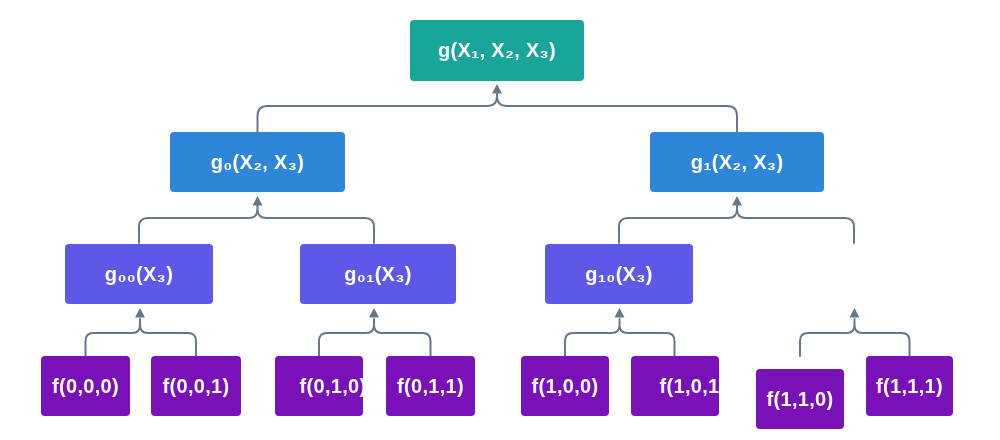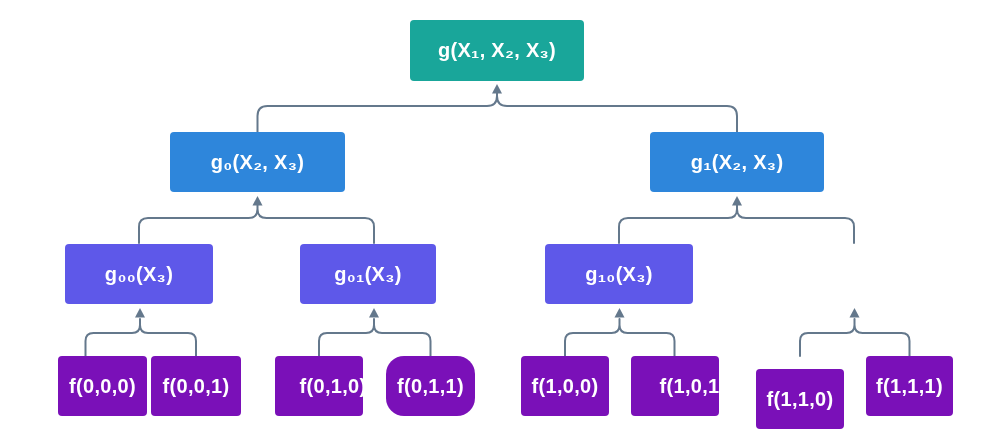--- a/index.html
+++ b/index.html
@@ -79,25 +79,25 @@
     <path d="M800 356 V341 Q800 333 808 333 H846.5 Q854.5 333 854.5 325 V319 M909.5 356 V341 Q909.5 333 901.5 333 H862.5 Q854.5 333 854.5 325"></path>
     <polygon points="854.5,308 849.5,317.5 859.5,317.5"></polygon>
   </svg>
 
   <div class="node lvl-root" style="left:410px; top:20px; width:174px; height:61px;">g(X₁, X₂, X₃)</div>
 
   <div class="node lvl-mid" style="left:170px; top:132px; width:175px; height:60px;">g₀(X₂, X₃)</div>
   <div class="node lvl-mid" style="left:650px; top:132px; width:174px; height:60px;">g₁(X₂, X₃)</div>
 
   <div class="node lvl-sub" style="left:65px; top:244px; width:148px; height:60px;">g₀₀(X₃)</div>
-  <div class="node lvl-sub" style="left:300px; top:244px; width:136px; height:60px;">g₀₁(X₃)</div>
+  <div class="node lvl-sub" style="left:300px; top:244px; width:156px; height:60px;">g₀₁(X₃)</div>
   <div class="node lvl-sub" style="left:545px; top:244px; width:148px; height:60px;">g₁₀(X₃)</div>
 
-  <div class="node lvl-leaf" style="left:41px;  top:356px; width:89px; height:60px;margin-left:17px;">f(0,0,0)</div>
+  <div class="node lvl-leaf" style="left:41px;  top:356px; width:89px; height:60px;">f(0,0,0)</div>
   <div class="node lvl-leaf" style="left:151px; top:356px; width:90px; height:60px;">f(0,0,1)</div>
   <div class="node lvl-leaf" style="left:275px; top:356px; width:88px; height:60px;padding-left:28px;">f(0,1,0)</div>
-  <div class="node lvl-leaf" style="left:386px; top:356px; width:89px; height:60px;border-radius:18px;">f(0,1,1)</div>
+  <div class="node lvl-leaf" style="left:386px; top:356px; width:89px; height:60px;">f(0,1,1)</div>
   <div class="node lvl-leaf" style="left:521px; top:356px; width:88px; height:60px;">f(1,0,0)</div>
   <div class="node lvl-leaf" style="left:631px; top:356px; width:88px; height:60px;padding-left:36px;">f(1,0,1)</div>
   <div class="node lvl-leaf" style="left:756px; top:369px; width:88px; height:60px;">f(1,1,0)</div>
   <div class="node lvl-leaf" style="left:866px; top:356px; width:87px; height:60px;">f(1,1,1)</div>
 
 </div>
 
 </body></html>

